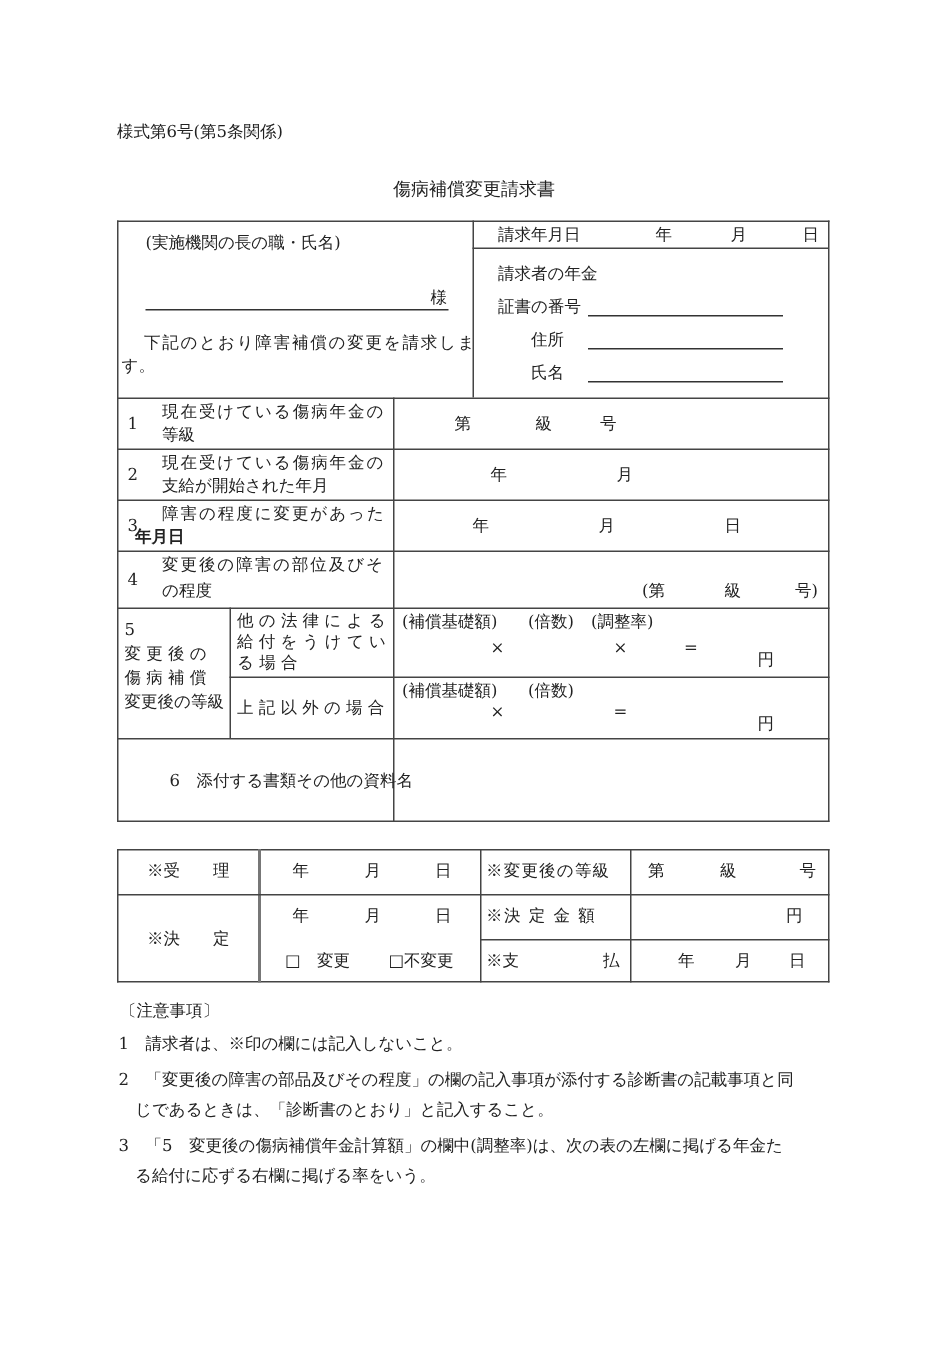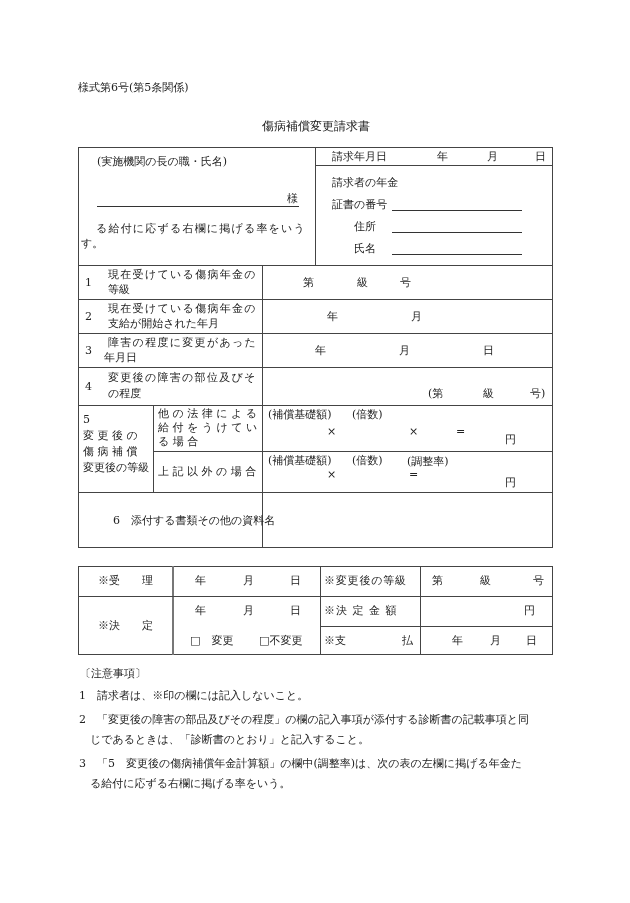--- a/index.html
+++ b/index.html
@@ -34,28 +34,28 @@
   <div class="line h" style="left:78px;top:405px;width:475px;"></div>
   <div class="line h" style="left:153px;top:451px;width:400px;"></div>
   <div class="line h" style="left:78px;top:492px;width:475px;"></div>
   <div class="line v" style="left:262px;top:265px;height:283px;"></div>
   <div class="line v" style="left:153px;top:405px;height:87px;"></div>
 </div>
 
 <div class="abs t" style="left:97px;top:155px;">(実施機関の長の職・氏名)</div>
 <div class="u" style="left:97px;top:206px;width:202px;"></div>
 <div class="abs t" style="left:287px;top:192px;">様</div>
-<div class="abs t" style="left:96px;top:222px;letter-spacing:1.2px;">る給付に応ずる右欄に掲げる率をいう</div>
+<div class="abs t" style="left:96px;top:222px;letter-spacing:1.2px;">下記のとおり障害補償の変更を請求しま</div>
 <div class="abs t" style="left:81px;top:237px;">す。</div>
 
 <div class="abs t" style="left:332px;top:150px;">請求年月日</div>
 <div class="abs t" style="left:437px;top:150px;">年</div>
 <div class="abs t" style="left:487px;top:150px;">月</div>
 <div class="abs t" style="left:535px;top:150px;">日</div>
-<div class="abs t" style="left:332px;top:176px;">請求者の年金</div>
+<div class="abs t" style="left:332px;top:176px;font-family:Liberation Serif, serif;">請求者の年金</div>
 <div class="abs t" style="left:332px;top:198px;">証書の番号</div>
 <div class="u" style="left:392px;top:210px;width:130px;"></div>
 <div class="abs t" style="left:354px;top:220px;">住所</div>
 <div class="u" style="left:392px;top:232px;width:130px;"></div>
 <div class="abs t" style="left:354px;top:242px;">氏名</div>
 <div class="u" style="left:392px;top:254px;width:130px;"></div>
 
 <div class="abs t" style="left:85px;top:276px;">1</div>
 <div class="abs t" style="left:108px;top:268px;letter-spacing:1.3px;">現在受けている傷病年金の</div>
 <div class="abs t" style="left:108px;top:283px;">等級</div>
@@ -64,21 +64,21 @@
 <div class="abs t" style="left:400px;top:276px;">号</div>
 
 <div class="abs t" style="left:85px;top:310px;">2</div>
 <div class="abs t" style="left:108px;top:302px;letter-spacing:1.3px;">現在受けている傷病年金の</div>
 <div class="abs t" style="left:108px;top:317px;">支給が開始された年月</div>
 <div class="abs t" style="left:327px;top:310px;">年</div>
 <div class="abs t" style="left:411px;top:310px;">月</div>
 
 <div class="abs t" style="left:85px;top:344px;">3</div>
 <div class="abs t" style="left:108px;top:336px;letter-spacing:1.3px;">障害の程度に変更があった</div>
-<div class="abs t" style="left:104px;top:351px;">年月日</div>
+<div class="abs t" style="left:90px;top:351px;font-weight:bold;">年月日</div>
 <div class="abs t" style="left:315px;top:344px;">年</div>
 <div class="abs t" style="left:399px;top:344px;">月</div>
 <div class="abs t" style="left:483px;top:344px;">日</div>
 
 <div class="abs t" style="left:85px;top:380px;">4</div>
 <div class="abs t" style="left:108px;top:371px;letter-spacing:1.3px;font-family:Liberation Mono, monospace;">変更後の障害の部位及びそ</div>
 <div class="abs t" style="left:108px;top:387px;">の程度</div>
 <div class="abs t" style="left:428px;top:387px;">(第</div>
 <div class="abs t" style="left:483px;top:387px;">級</div>
 <div class="abs t" style="left:530px;top:387px;">号)</div>
@@ -87,21 +87,21 @@
 <div class="abs t" style="left:83px;top:429px;">変 更 後 の</div>
 <div class="abs t" style="left:83px;top:445px;">傷 病 補 償</div>
 <div class="abs t" style="left:83px;top:461px;">変更後の等級</div>
 <div class="abs t" style="left:158px;top:407px;">他 の 法 律 に よ る</div>
 <div class="abs t" style="left:158px;top:421px;">給 付 を う け て い</div>
 <div class="abs t" style="left:158px;top:435px;">る 場 合</div>
 <div class="abs t" style="left:158px;top:465px;">上 記 以 外 の 場 合</div>
 
 <div class="abs t" style="left:268px;top:408px;">(補償基礎額)</div>
 <div class="abs t" style="left:352px;top:408px;">(倍数)</div>
-<div class="abs t" style="left:407px;top:408px;margin-top:47px;">(調整率)</div>
+<div class="abs t" style="left:394px;top:408px;">(調整率)</div>
 <div class="abs t" style="left:327px;top:425px;">×</div>
 <div class="abs t" style="left:409px;top:425px;">×</div>
 <div class="abs t" style="left:456px;top:425px;">=</div>
 <div class="abs t" style="left:505px;top:433px;">円</div>
 
 <div class="abs t" style="left:268px;top:454px;">(補償基礎額)</div>
 <div class="abs t" style="left:352px;top:454px;">(倍数)</div>
 <div class="abs t" style="left:327px;top:468px;">×</div>
 <div class="abs t" style="left:409px;top:468px;">=</div>
 <div class="abs t" style="left:505px;top:476px;">円</div>

